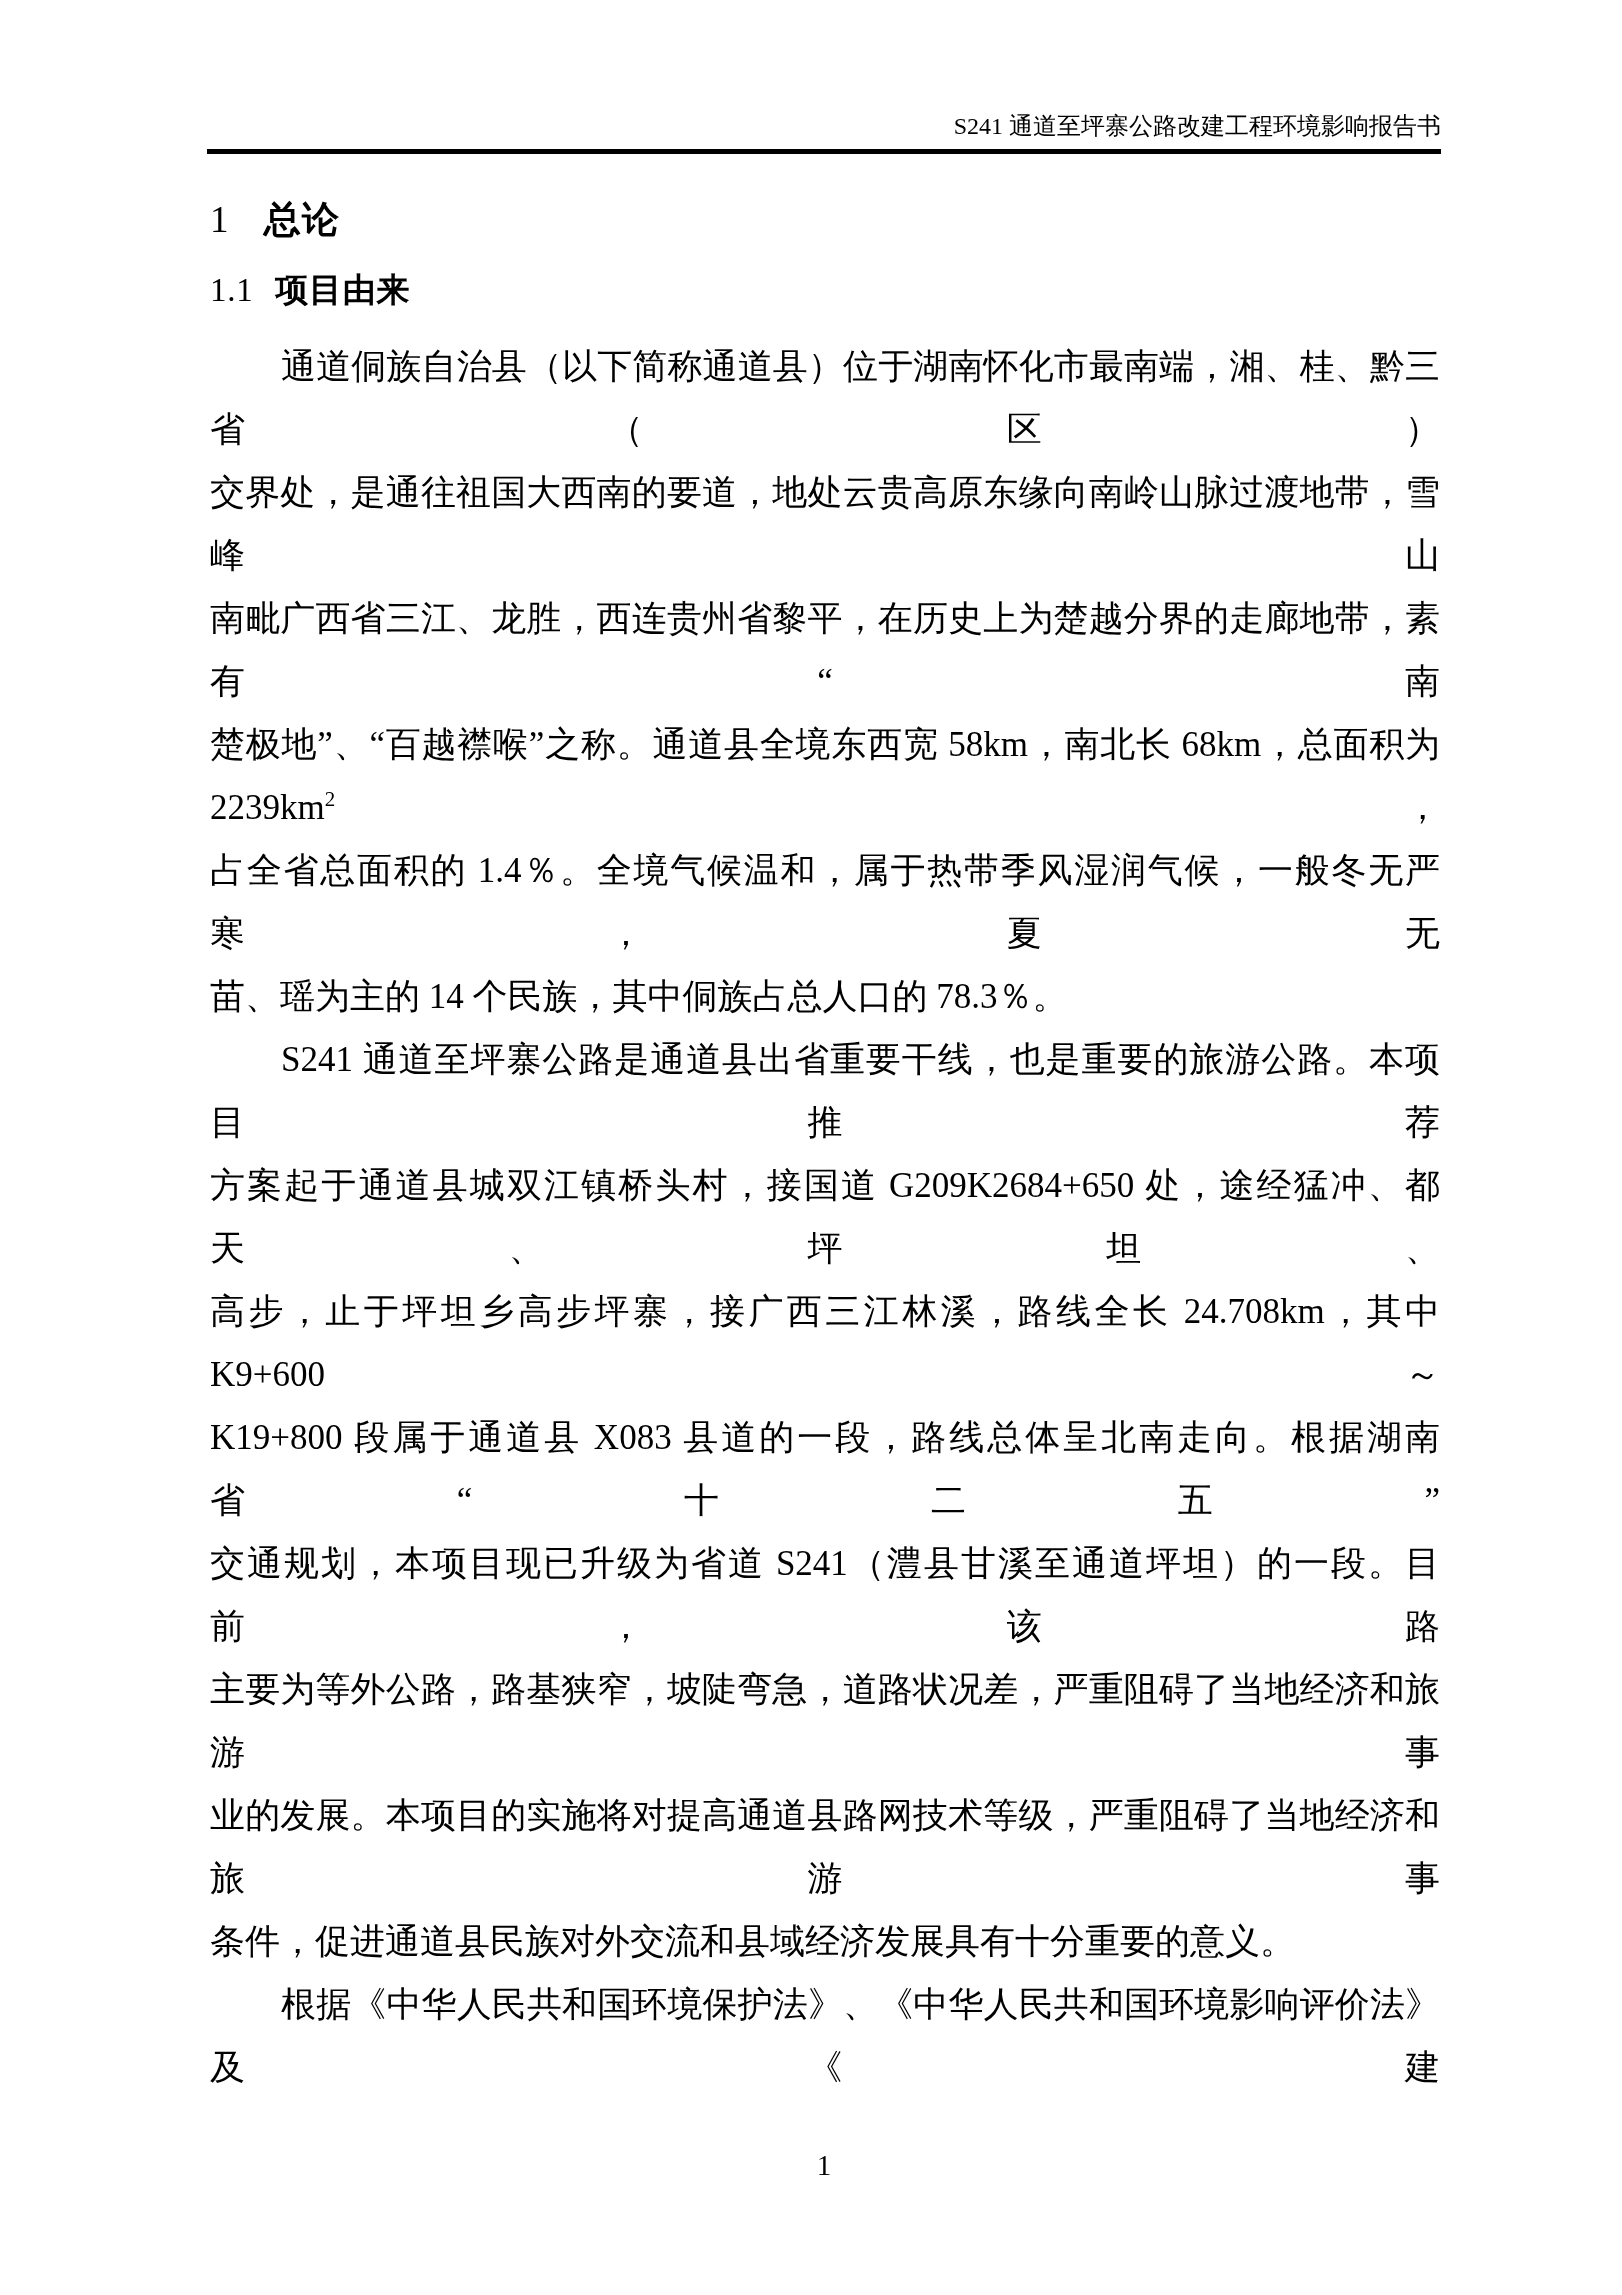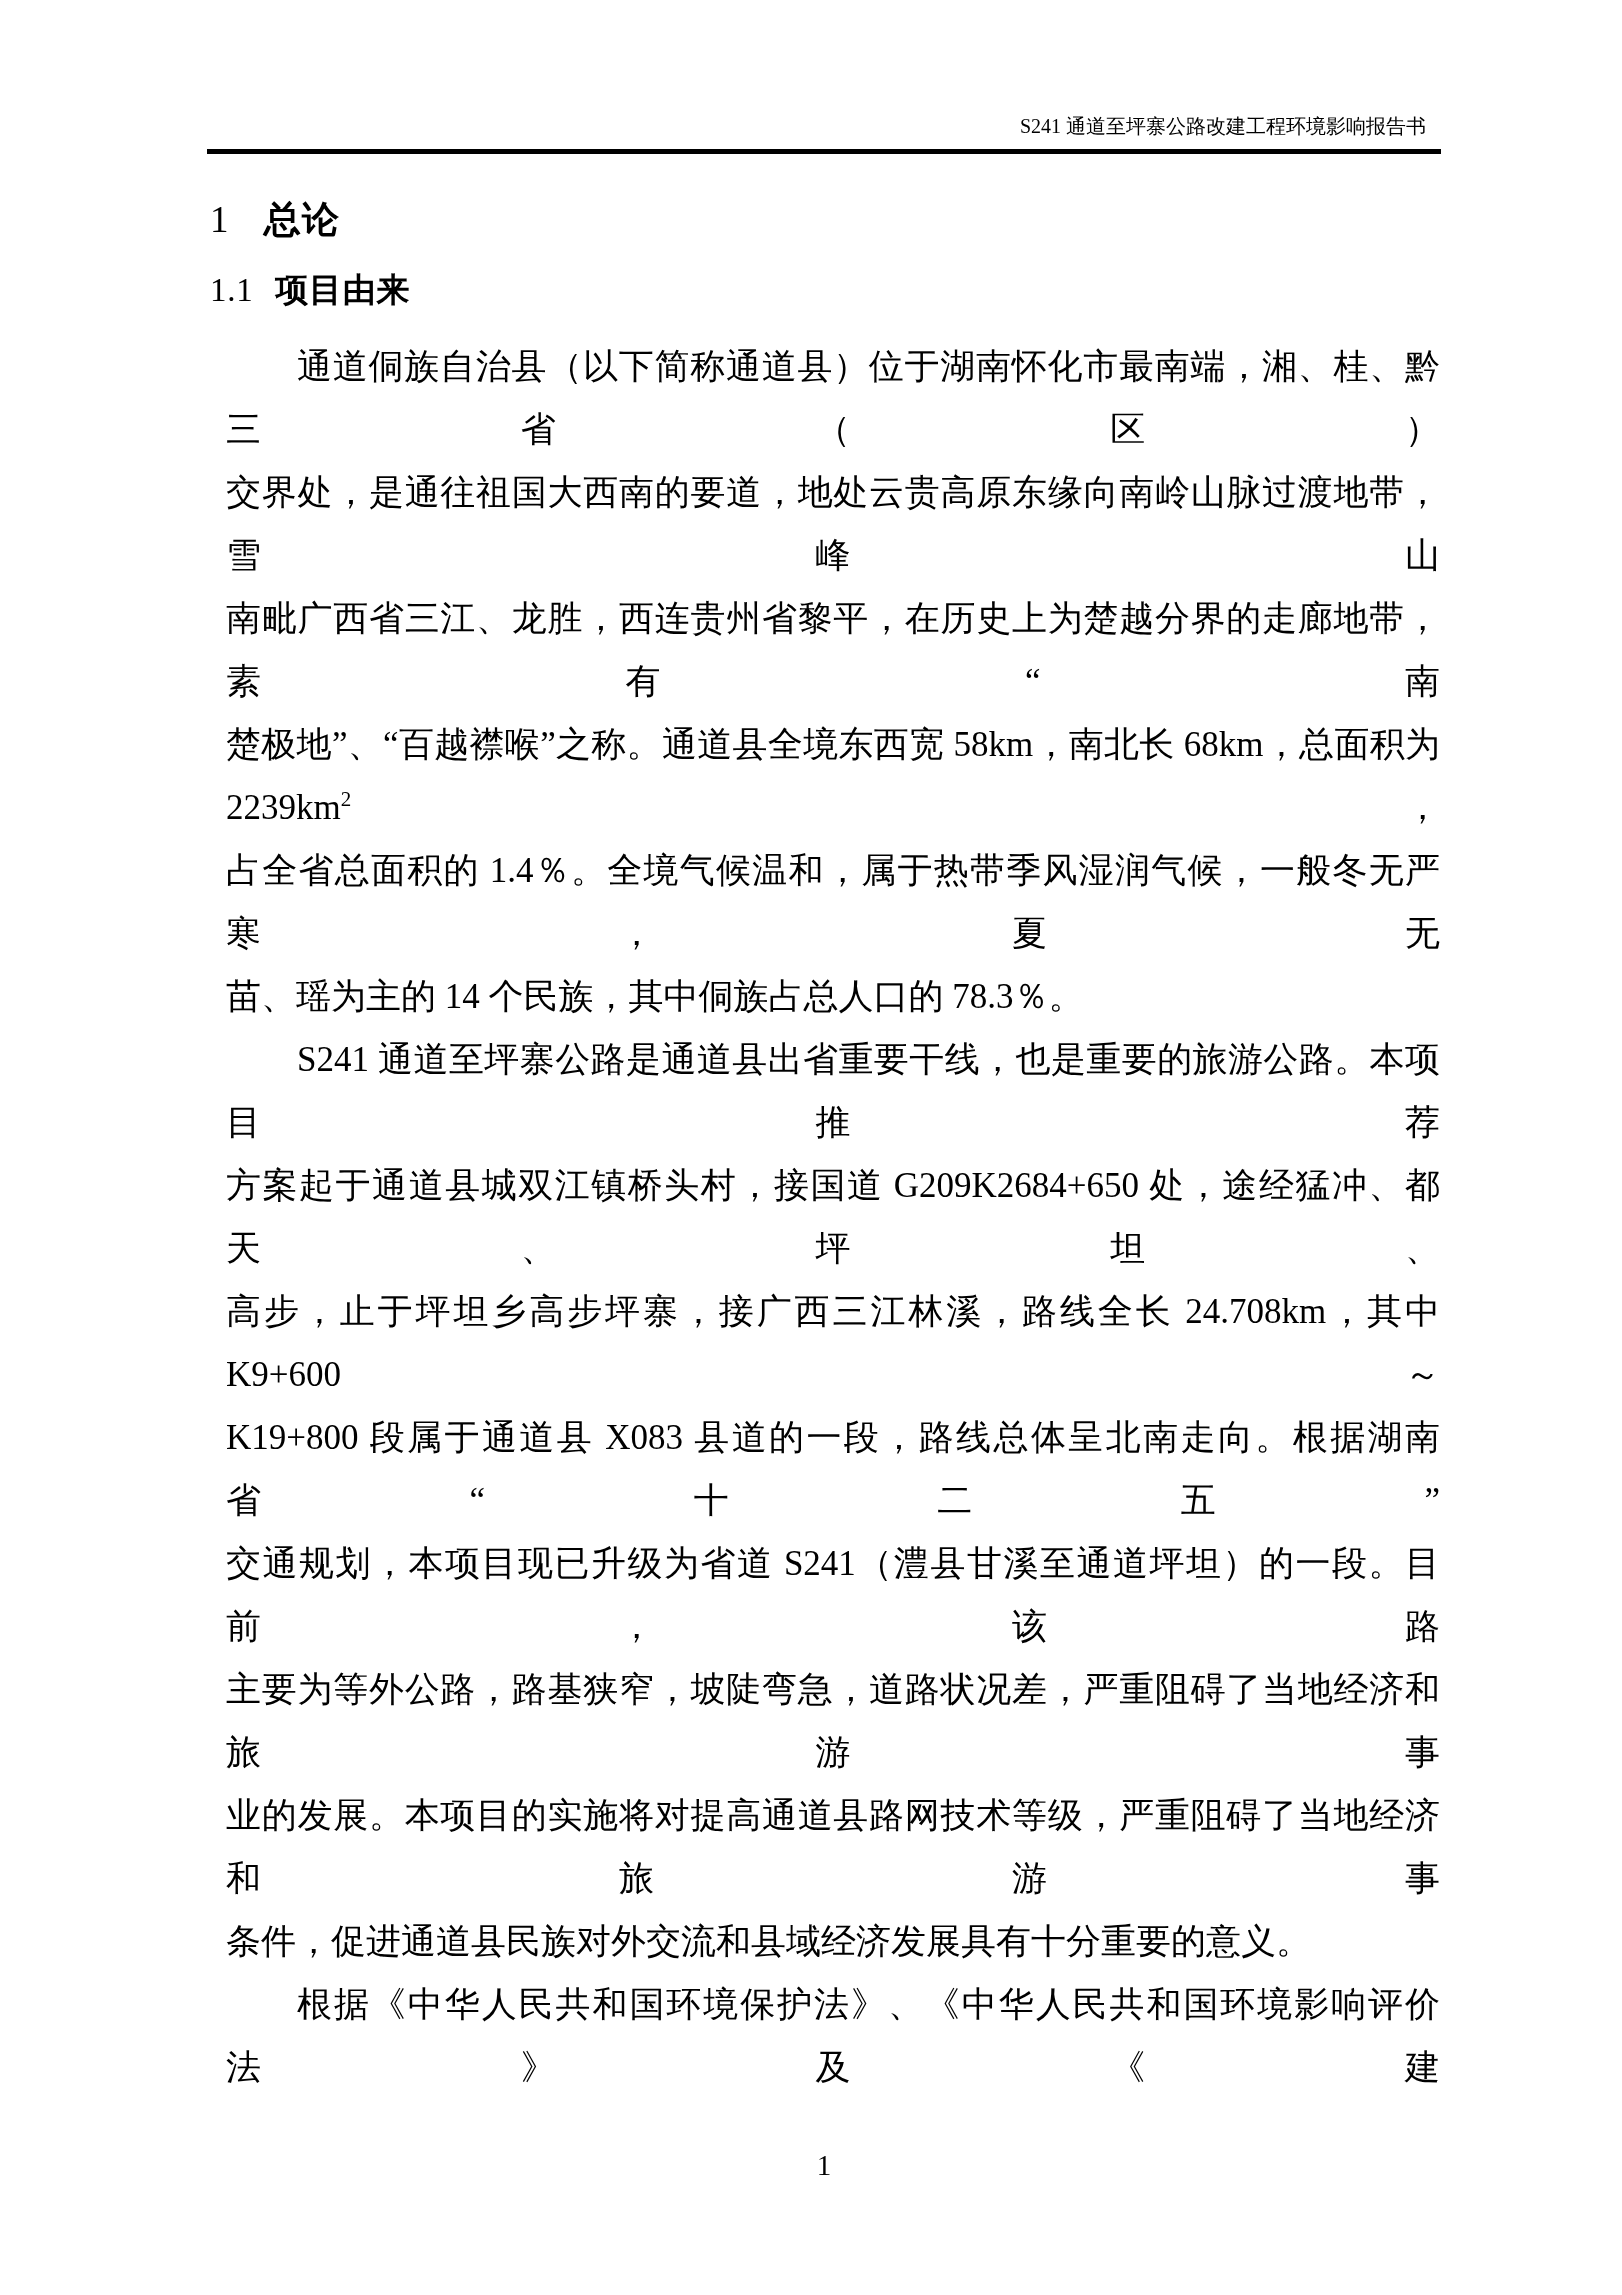--- a/index.html
+++ b/index.html
@@ -8,22 +8,22 @@
     width: 1622px;
     height: 2295px;
     background: #ffffff;
     color: #000000;
     font-family: "Liberation Serif", "DejaVu Serif", serif;
     overflow: hidden;
   }
   .header-title {
     position: absolute;
     top: 109px;
-    right: 196px;
-    font-size: 20px;
+    right: 181px;
+    font-size: 24px;
     line-height: 34px;
     white-space: nowrap;
   }
   .header-rule {
     position: absolute;
     top: 149px;
     left: 207px;
     width: 1234px;
     height: 5.2px;
     background: #000000;
@@ -56,21 +56,20 @@
   }
   .h1 .num { margin-right: 34px; }
   .h2 .num { margin-right: 22px; }
   .content { margin-top: 18.3px; }
   .line {
     font-size: 35px;
     line-height: 63px;
     text-align: justify;
     text-align-last: left;
     white-space: normal;
-    margin-left: 16px;
   }
   .line.just { text-align-last: justify; }
   .line.indent { text-indent: 71px; }
   .sup {
     font-size: 0.6em;
     vertical-align: super;
     line-height: 0;
   }
   .page-num {
     position: absolute;

